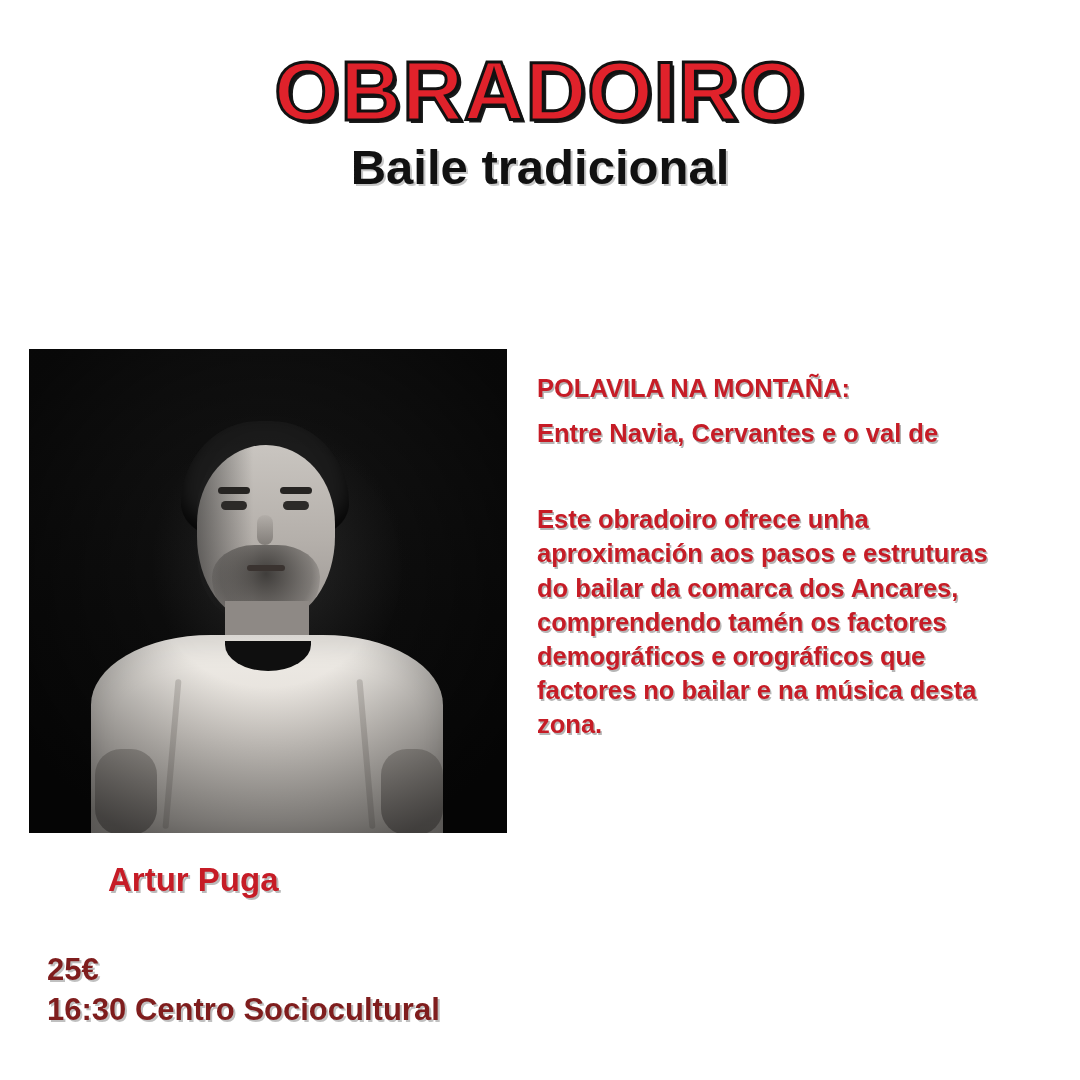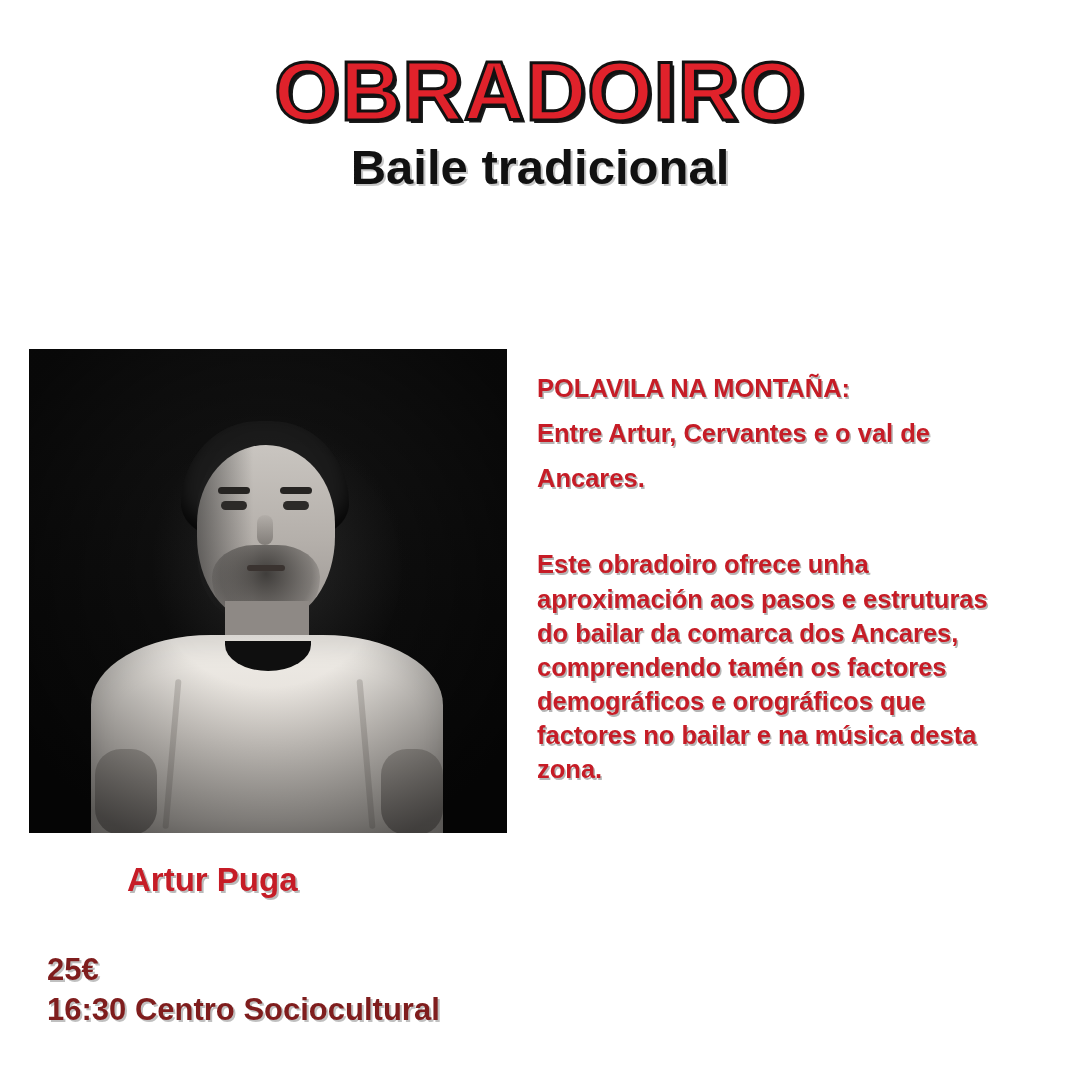--- a/index.html
+++ b/index.html
@@ -222,21 +222,20 @@
   
   .artist {
     position: absolute;
     left: 108px;
     top: 861px;
     font-size: 33px;
     font-weight: bold;
     color: #c61c26;
     text-shadow: 2px 2px 0 rgba(130,130,130,0.55);
     font-family: "Liberation Sans", sans-serif;
-    margin-left: 19px;
   }
 
   
   .footer {
     position: absolute;
     left: 47px;
     top: 950px;
     color: #7f1d1d;
     font-size: 31px;
     font-weight: bold;
@@ -274,22 +273,21 @@
       <div class="p-fold-l"></div>
       <div class="p-fold-r"></div>
       <div class="p-arm-l"></div>
       <div class="p-arm-r"></div>
       <div class="p-vignette"></div>
     </div>
   </div>
 
   <div class="body-text">
     <p>POLAVILA NA MONTAÑA:</p>
-    <p>Entre Artur, Cervantes e o val de</p>
-    <p>Ancares.</p>
+    <p>Entre Navia, Cervantes e o val de</p>
     <div class="gap"></div>
     <p>Este obradoiro ofrece unha aproximación aos pasos e estruturas do bailar da comarca dos Ancares, comprendendo tamén os factores demográficos e orográficos que factores no bailar e na música desta zona.</p>
   </div>
 
   <div class="artist">Artur Puga</div>
 
   <div class="footer">
     <div>25€</div>
     <div>16:30 Centro Sociocultural</div>
   </div>

